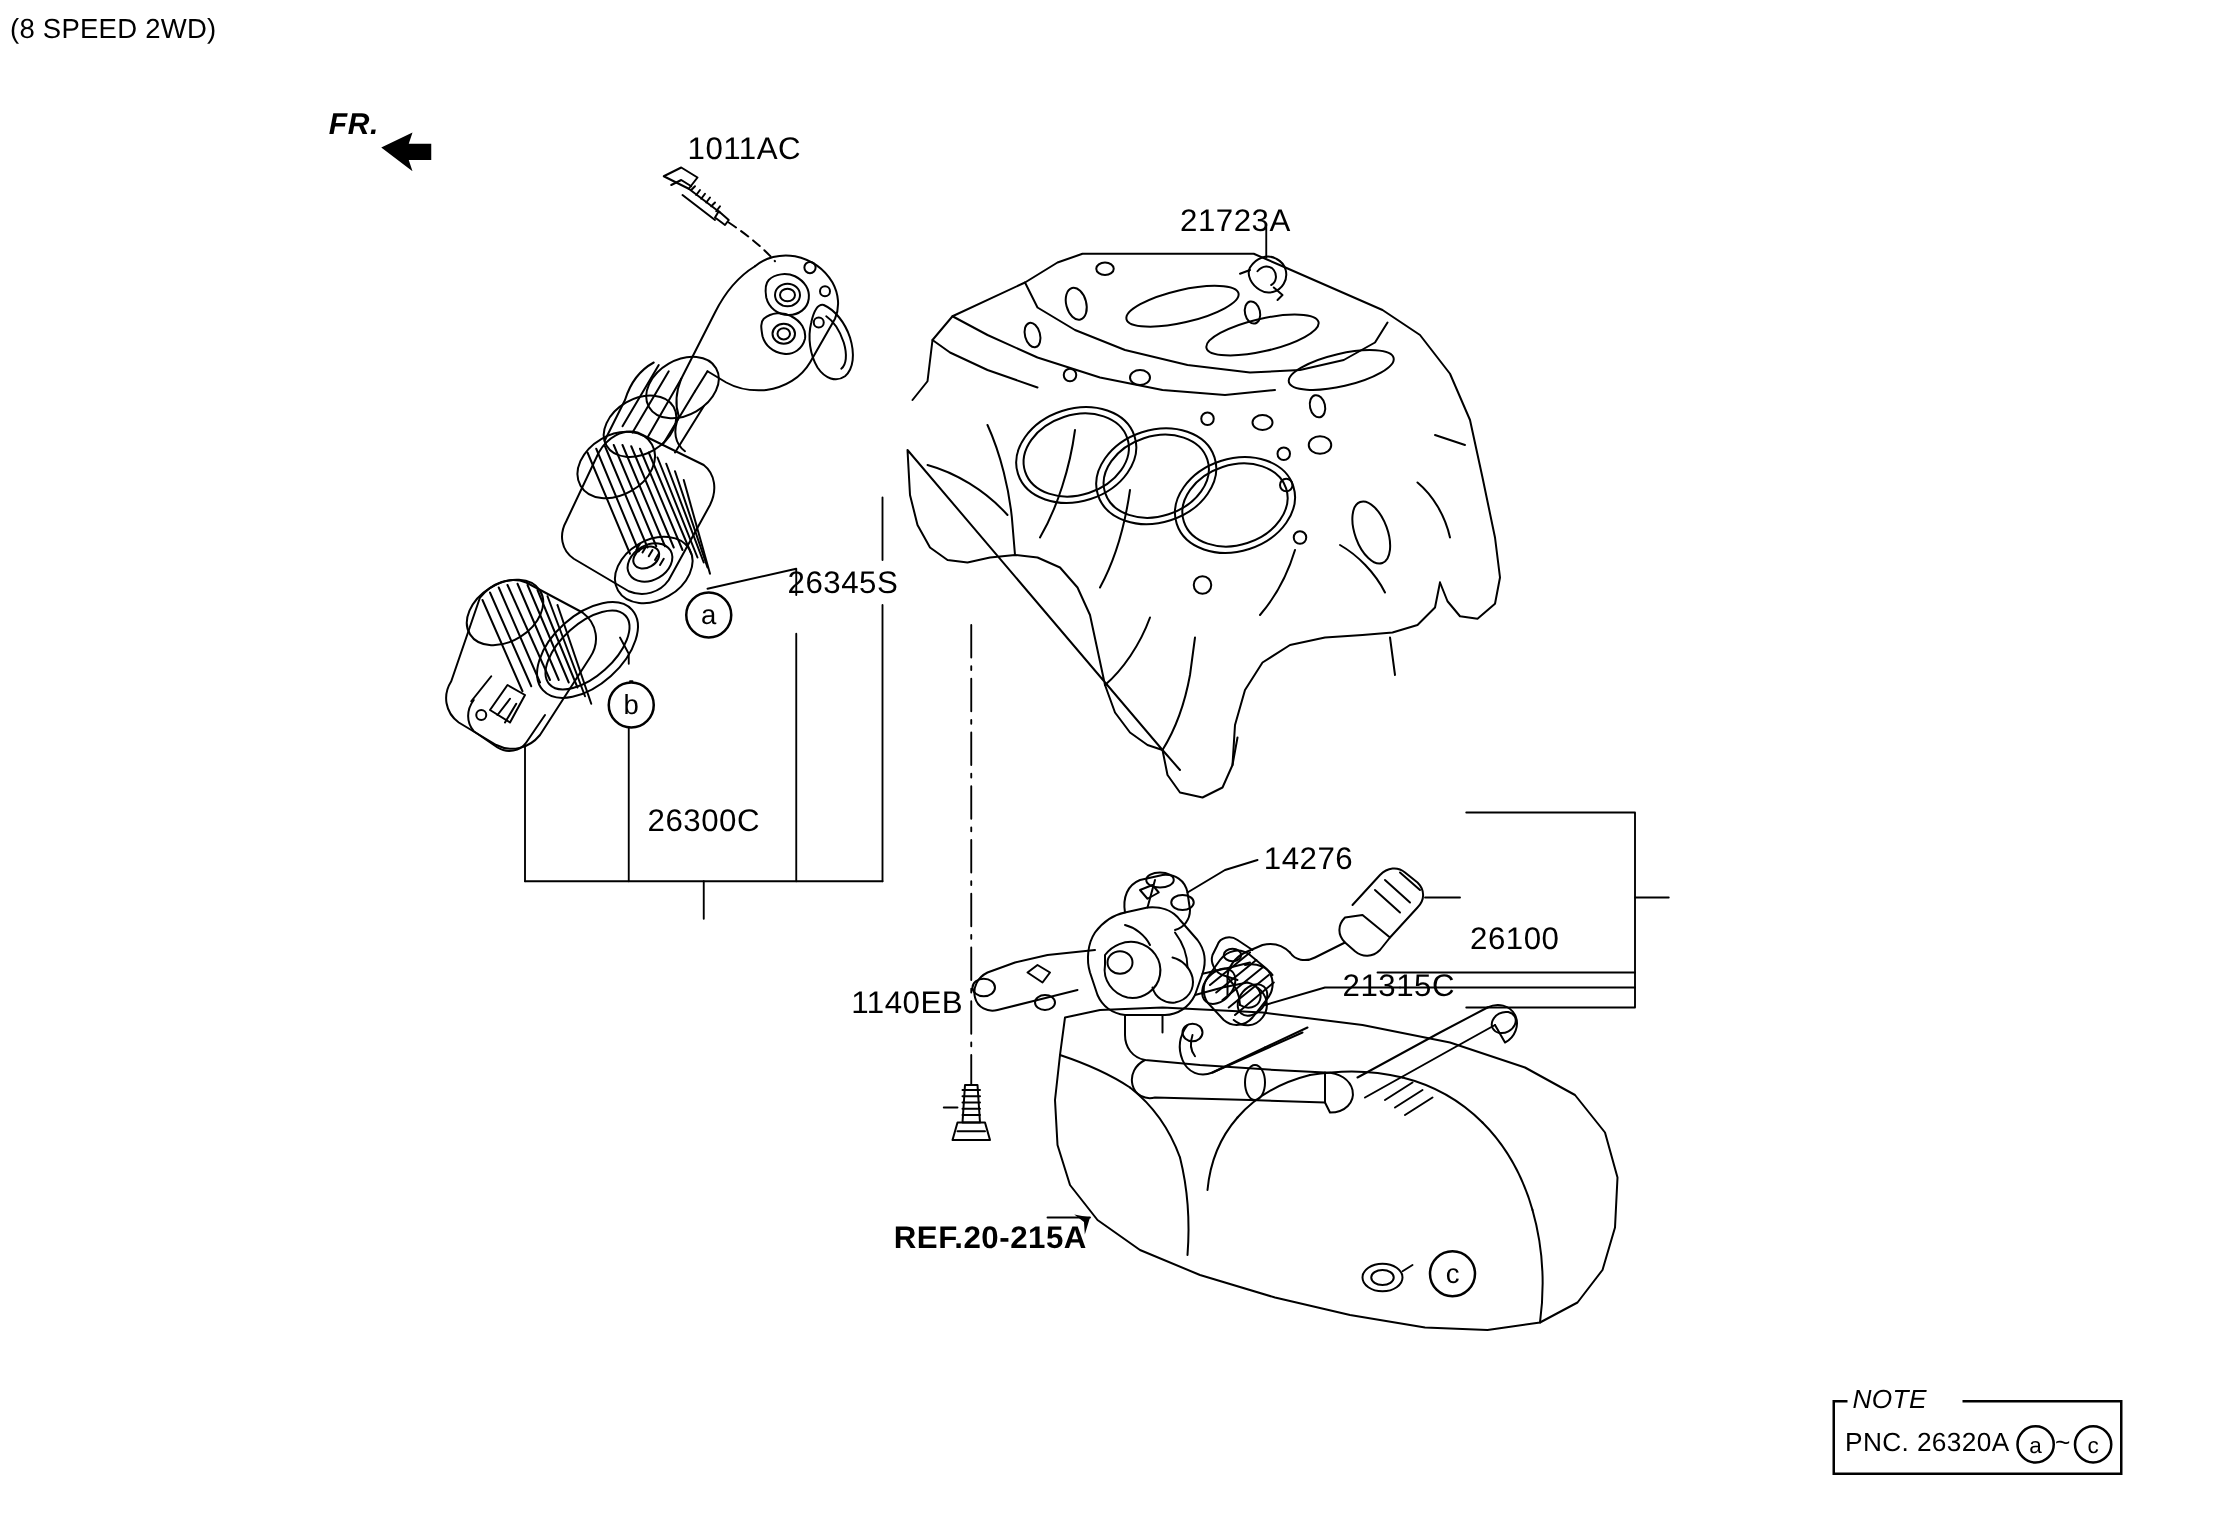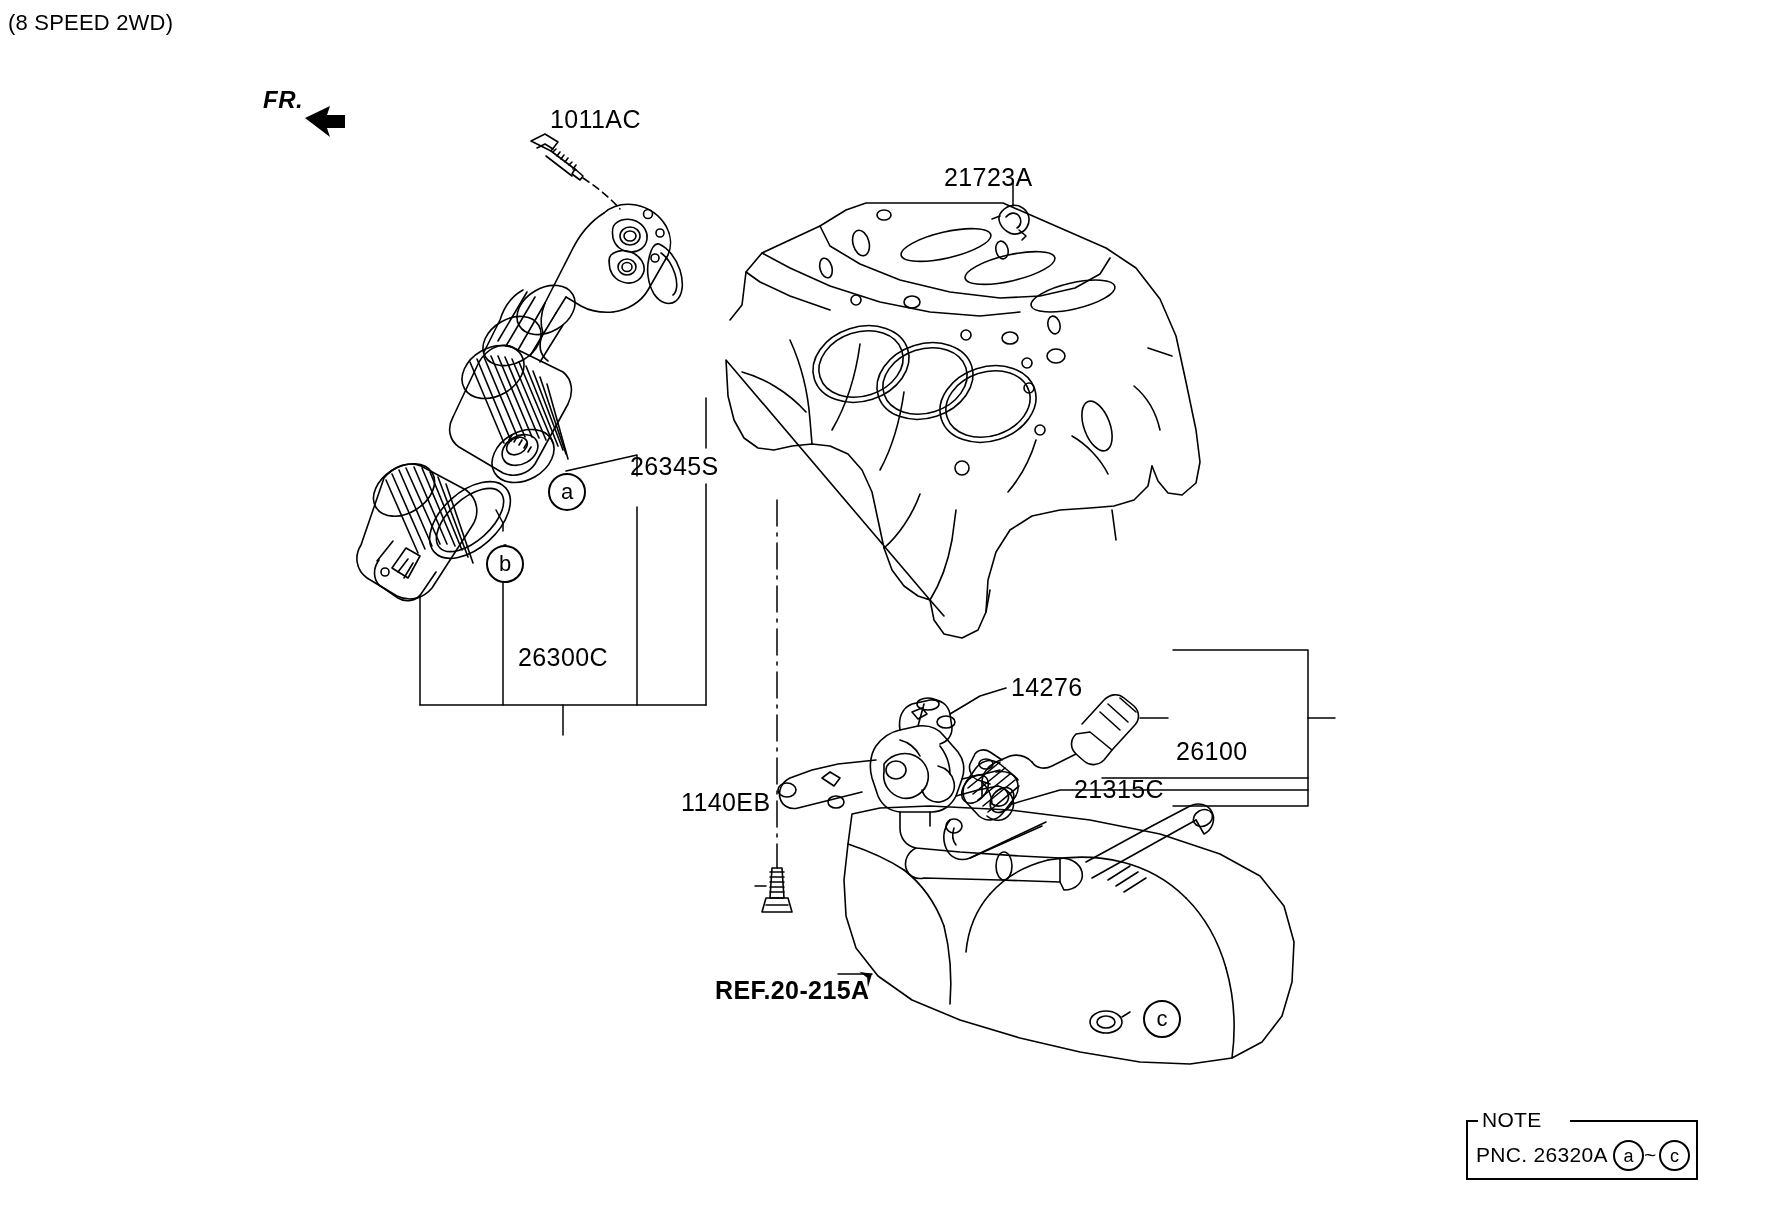--- a/index.html
+++ b/index.html
@@ -386,20 +386,20 @@
   <div class="lbl pn" style="left:715px;top:976px;font-weight:bold;">REF.20-215A</div>
 
   <div class="callout" style="left:548px;top:473px;">a</div>
 
   <div class="callout" style="left:486px;top:545px;">b</div>
 
   <div class="callout" style="left:1143px;top:1000px;">c</div>
 
   <div class="note-box" style="left:1466px;top:1120px;width:228px;height:56px;"></div>
   <div style="position:absolute;left:1478px;top:1110px;width:92px;height:20px;background:#fff;"></div>
-  <div class="lbl note-title" style="left:1482px;top:1108px;">NOTE</div>
+  <div class="lbl note-title" style="left:1482px;top:1108px;font-style:italic;">NOTE</div>
 
   <div class="lbl note-body" style="left:1476px;top:1143px;">PNC. 26320A :</div>
   <div class="callout sm" style="left:1613px;top:1140px;">a</div>
   <div class="lbl note-body" style="left:1644px;top:1143px;">~</div>
   <div class="callout sm" style="left:1659px;top:1140px;">c</div>
 
 </div>
 
 </body></html>

